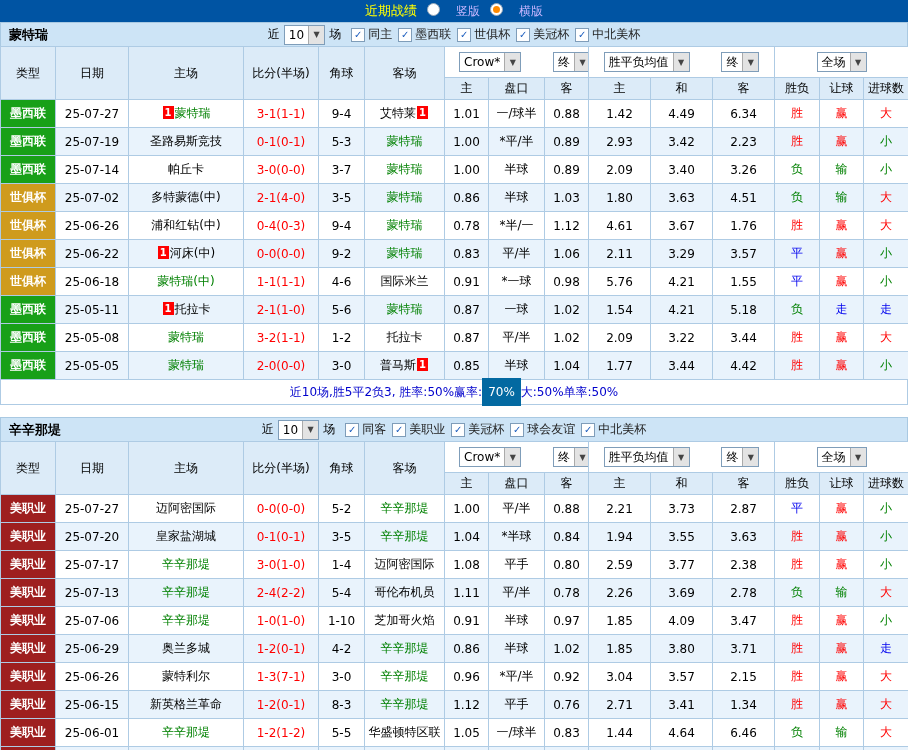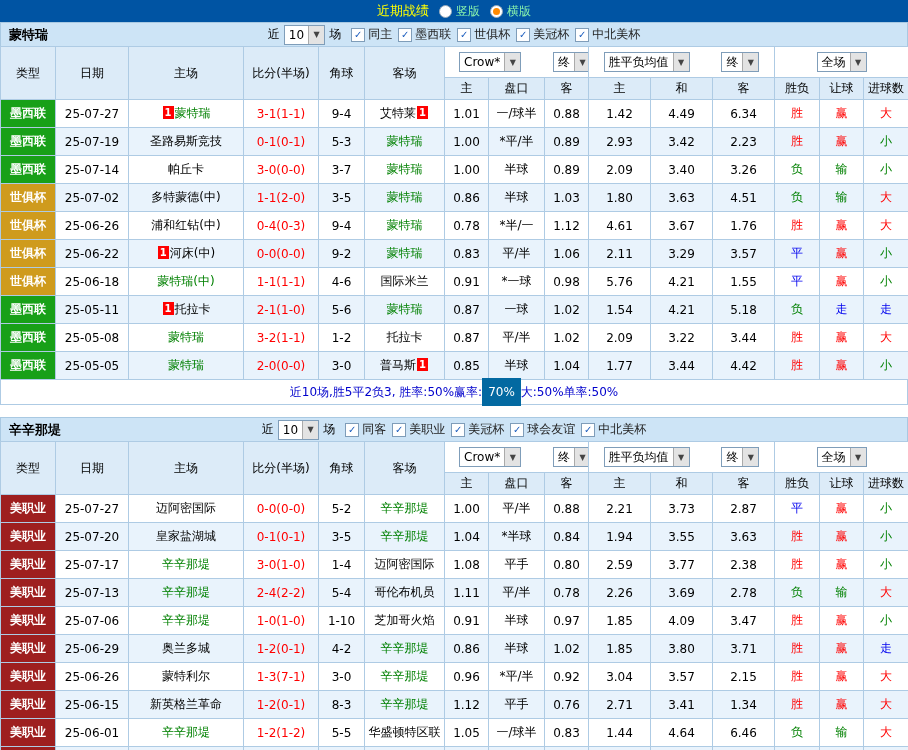--- a/index.html
+++ b/index.html
@@ -3,21 +3,21 @@
 <meta charset="utf-8">
 <style>
   html,body{margin:0;padding:0}
   body{
     width:908px;height:750px;overflow:hidden;background:#fff;color:#000;
     font-family:"DejaVu Sans","Liberation Sans",sans-serif;font-size:12px;
   }
   
   .topbar{height:22px;background:#0054a3;display:flex;align-items:center;justify-content:center;gap:10px}
   .topbar .title{color:#ffff00;font-weight:normal;font-size:13px}
-  .radio-opt{display:inline-flex;align-items:center;gap:4px;color:#86efac;cursor:pointer}
+  .radio-opt{display:inline-flex;gap:16px;color:#c4b5fd;cursor:pointer}
   .radio{width:11px;height:11px;border-radius:50%;background:#fff;border:1px solid #9ab;position:relative;display:inline-block}
   .radio.sel::after{content:"";position:absolute;left:2px;top:2px;right:2px;bottom:2px;border-radius:50%;background:#ff8a00}
   
   .section + .section{margin-top:12px}
   .sec-head{height:23px;background:#cde4f6;border:1px solid #a9c9e2;border-bottom:none;display:flex;align-items:center;position:relative}
   .sec-head .team{position:absolute;left:8px;font-weight:bold;font-size:13px}
   .sec-head .controls{margin:0 auto;display:flex;align-items:center;gap:4px}
   .cb{display:inline-flex;align-items:center;gap:3px;margin-left:6px;cursor:pointer;color:#222}
   .box{width:12px;height:12px;border:1px solid #7f9db9;background:#fff;display:inline-flex;align-items:center;justify-content:center;font-size:10px;color:#1e5fbf;line-height:1}
   
@@ -207,21 +207,21 @@
   <td class="eu">3.26</td>
   <td class="res c-g">负</td>
   <td class="res c-g">输</td>
   <td class="res c-g">小</td>
 </tr>
 
 <tr class="mrow">
   <td class="lg lg-gold">世俱杯</td>
   <td class="date">25-07-02</td>
   <td class="home"><span>多特蒙德(中)</span></td>
-  <td class="score">1-1(2-0)</td>
+  <td class="score">2-1(4-0)</td>
   <td class="corner">3-5</td>
   <td class="away"><span class="focus">蒙特瑞</span></td>
   <td class="ah">0.86</td>
   <td class="ah">半球</td>
   <td class="ah">1.03</td>
   <td class="eu">1.80</td>
   <td class="eu">3.63</td>
   <td class="eu">4.51</td>
   <td class="res c-g">负</td>
   <td class="res c-g">输</td>

